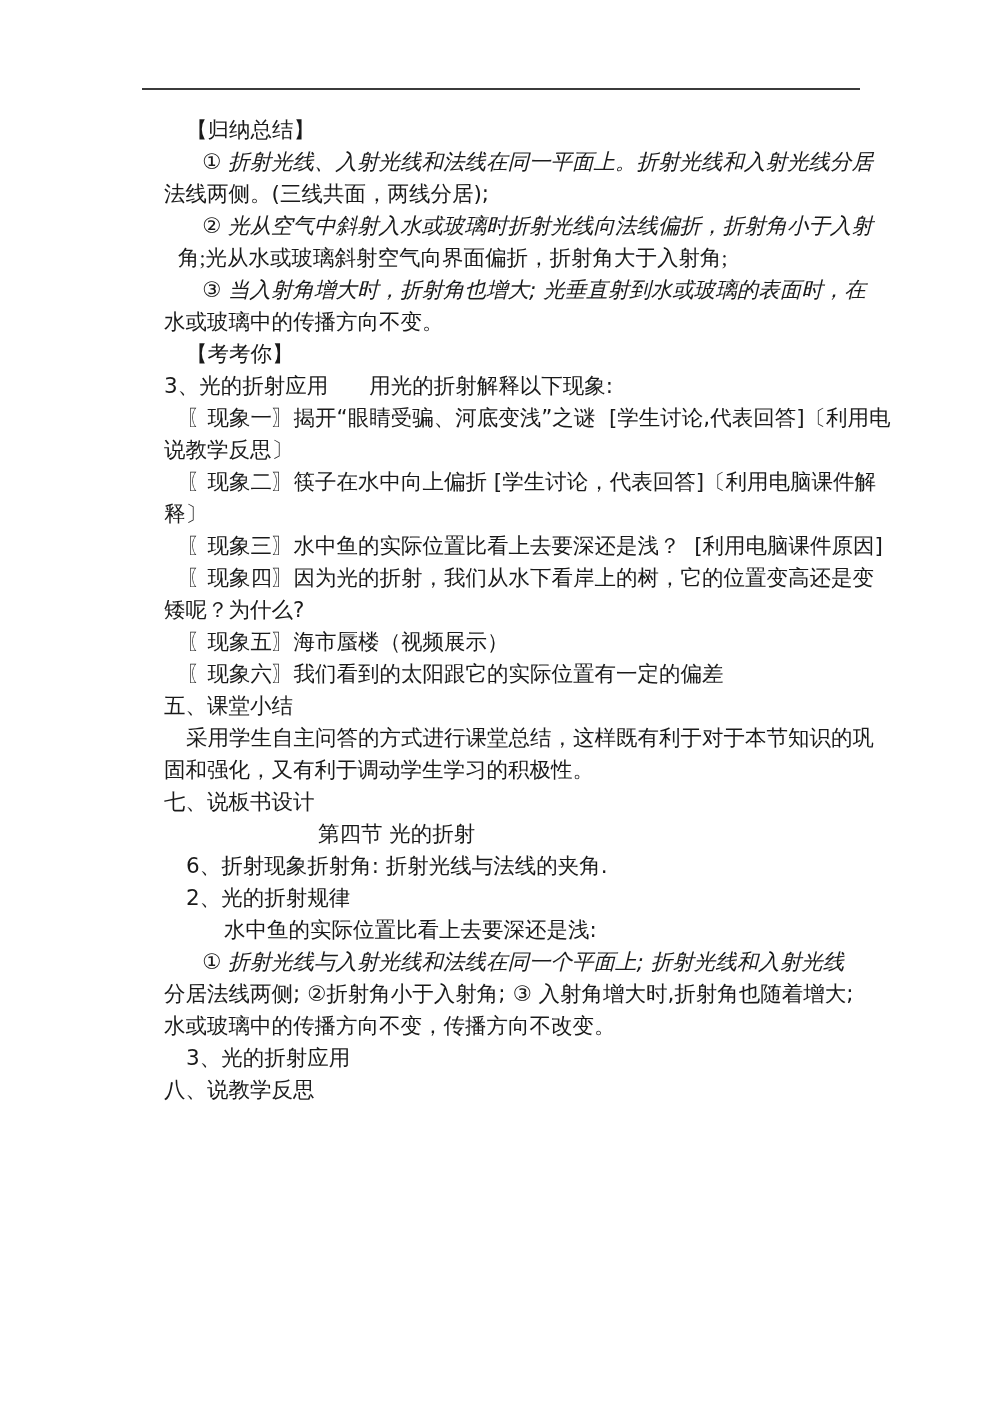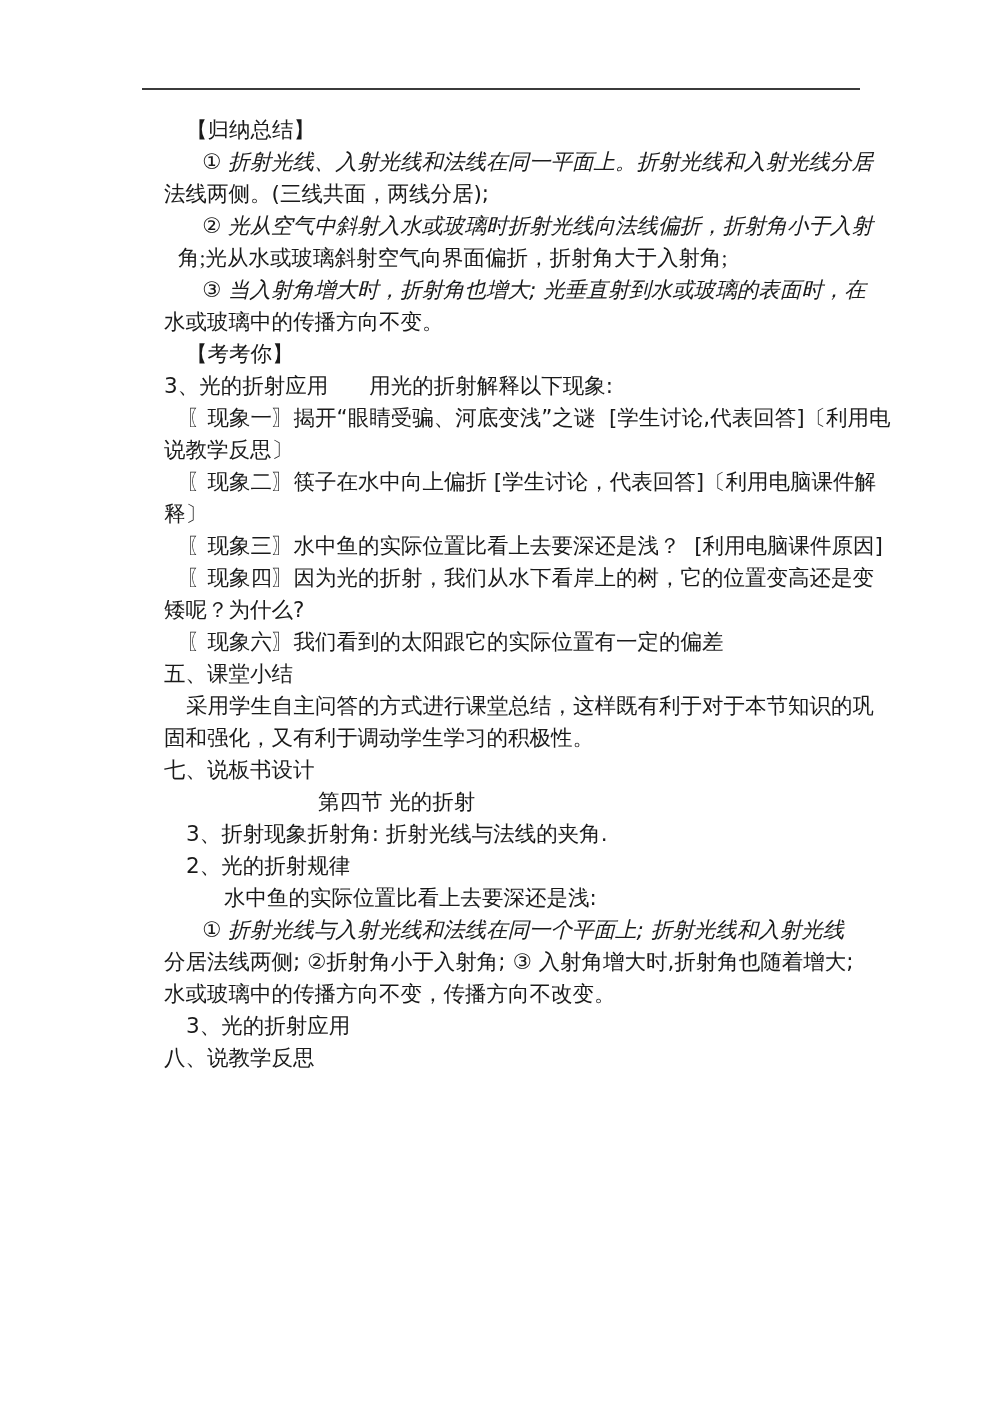--- a/index.html
+++ b/index.html
@@ -72,27 +72,28 @@
     <div class="line ind-0">水或玻璃中的传播方向不变。</div>
     <div class="line ind-1">【考考你】</div>
     <div class="line ind-0">3、光的折射应用      用光的折射解释以下现象:</div>
     <div class="line ind-1">〖现象一〗揭开“眼睛受骗、河底变浅”之谜  [学生讨论,代表回答]〔利用电</div>
     <div class="line ind-0">说教学反思〕</div>
     <div class="line ind-1">〖现象二〗筷子在水中向上偏折 [学生讨论，代表回答]〔利用电脑课件解</div>
     <div class="line ind-0">释〕</div>
     <div class="line ind-1">〖现象三〗水中鱼的实际位置比看上去要深还是浅？  [利用电脑课件原因]</div>
     <div class="line ind-1">〖现象四〗因为光的折射，我们从水下看岸上的树，它的位置变高还是变</div>
     <div class="line ind-0">矮呢？为什么?</div>
+    <div class="line ind-1">〖现象五〗海市蜃楼（视频展示）</div>
     <div class="line ind-1">〖现象六〗我们看到的太阳跟它的实际位置有一定的偏差</div>
     <div class="line ind-0">五、课堂小结</div>
     <div class="line ind-1">采用学生自主问答的方式进行课堂总结，这样既有利于对于本节知识的巩</div>
     <div class="line ind-0">固和强化，又有利于调动学生学习的积极性。</div>
     <div class="line ind-0">七、说板书设计</div>
     <div class="line ind-title">第四节 光的折射</div>
-    <div class="line ind-1">3、折射现象折射角: 折射光线与法线的夹角.</div>
+    <div class="line ind-1">6、折射现象折射角: 折射光线与法线的夹角.</div>
     <div class="line ind-1">2、光的折射规律</div>
     <div class="line ind-3">水中鱼的实际位置比看上去要深还是浅:</div>
     <div class="line ind-2">① 折射光线与入射光线和法线在同一个平面上; 折射光线和入射光线</div>
     <div class="line ind-0">分居法线两侧; ②折射角小于入射角; ③ 入射角增大时,折射角也随着增大;</div>
     <div class="line ind-0">水或玻璃中的传播方向不变，传播方向不改变。</div>
     <div class="line ind-1">3、光的折射应用</div>
     <div class="line ind-0">八、说教学反思</div>
   </div>
 
 </div>

